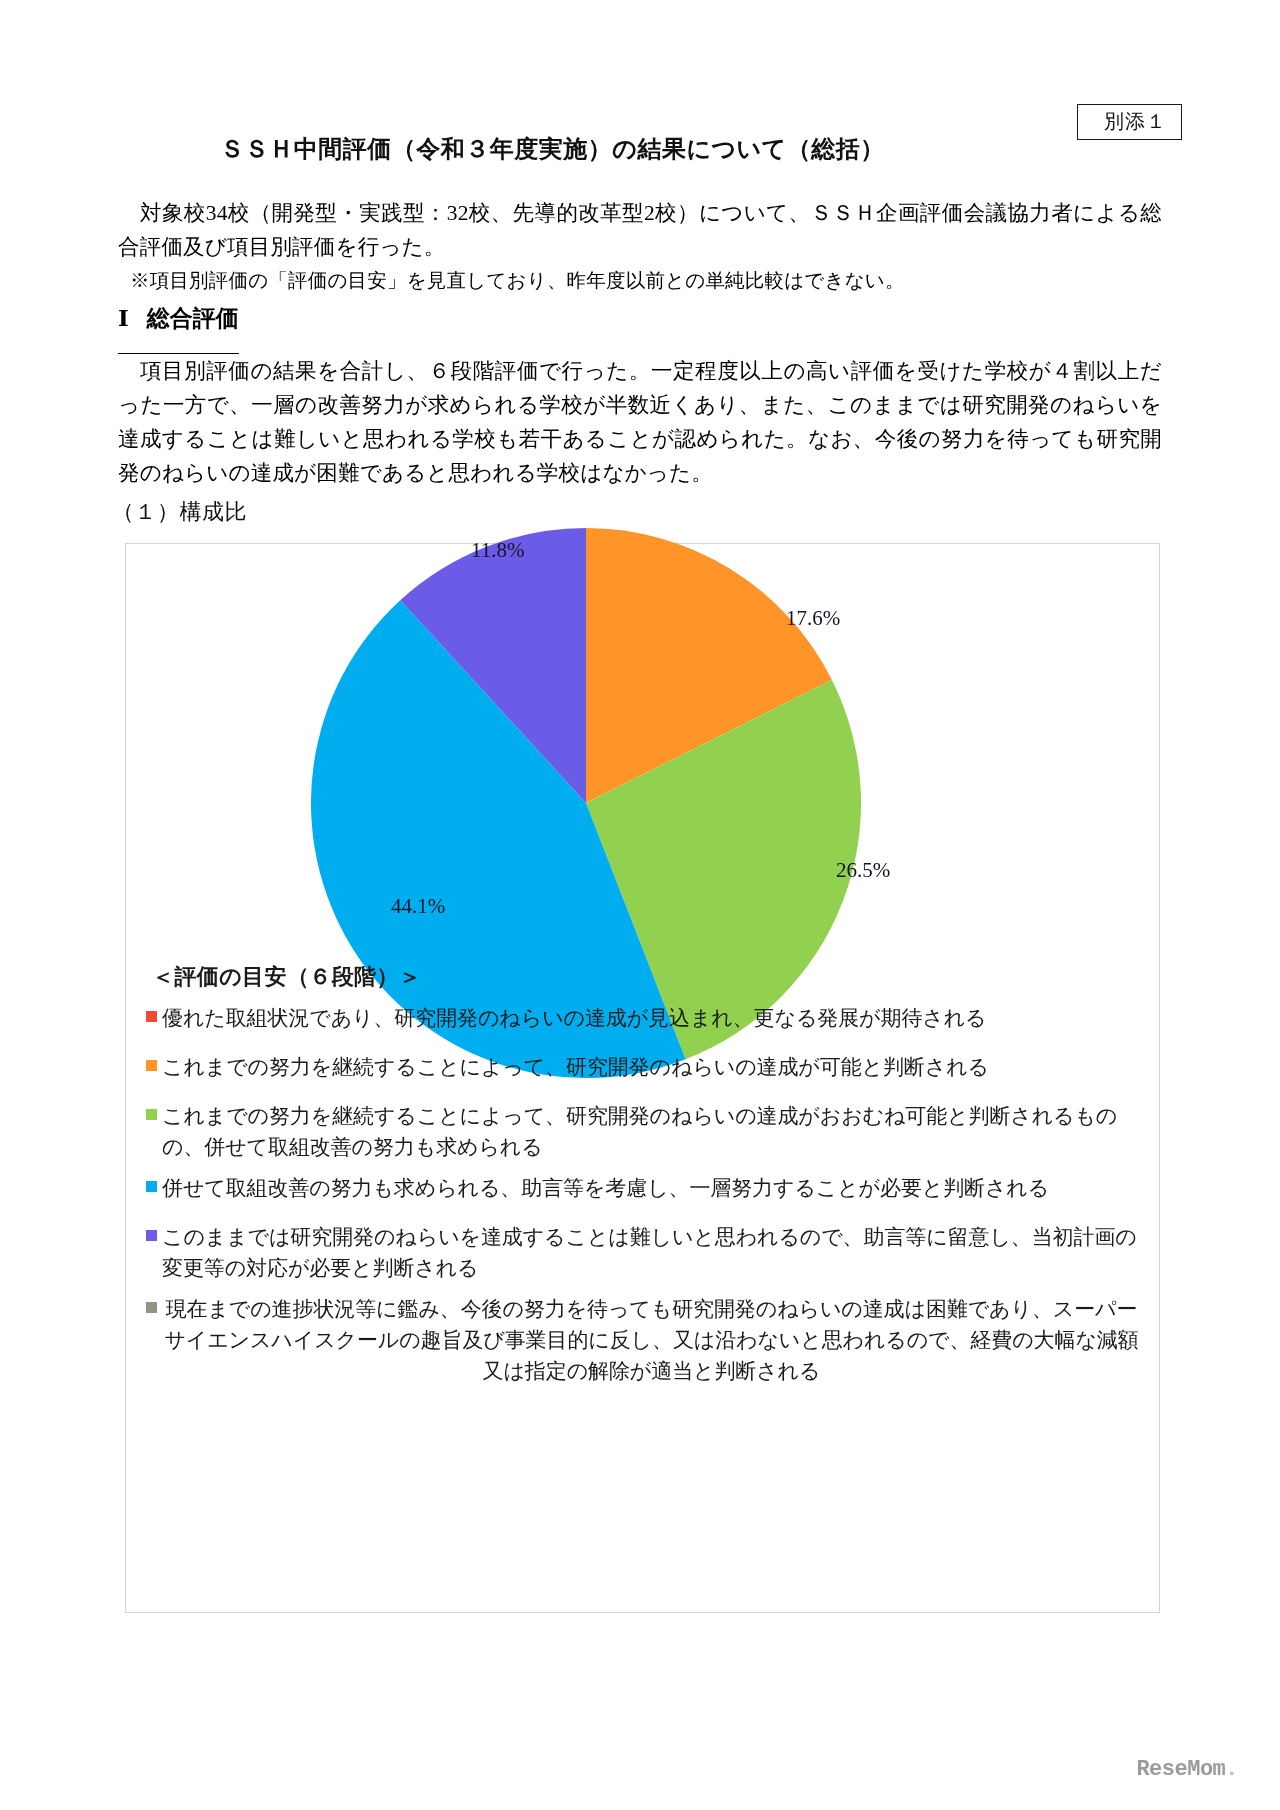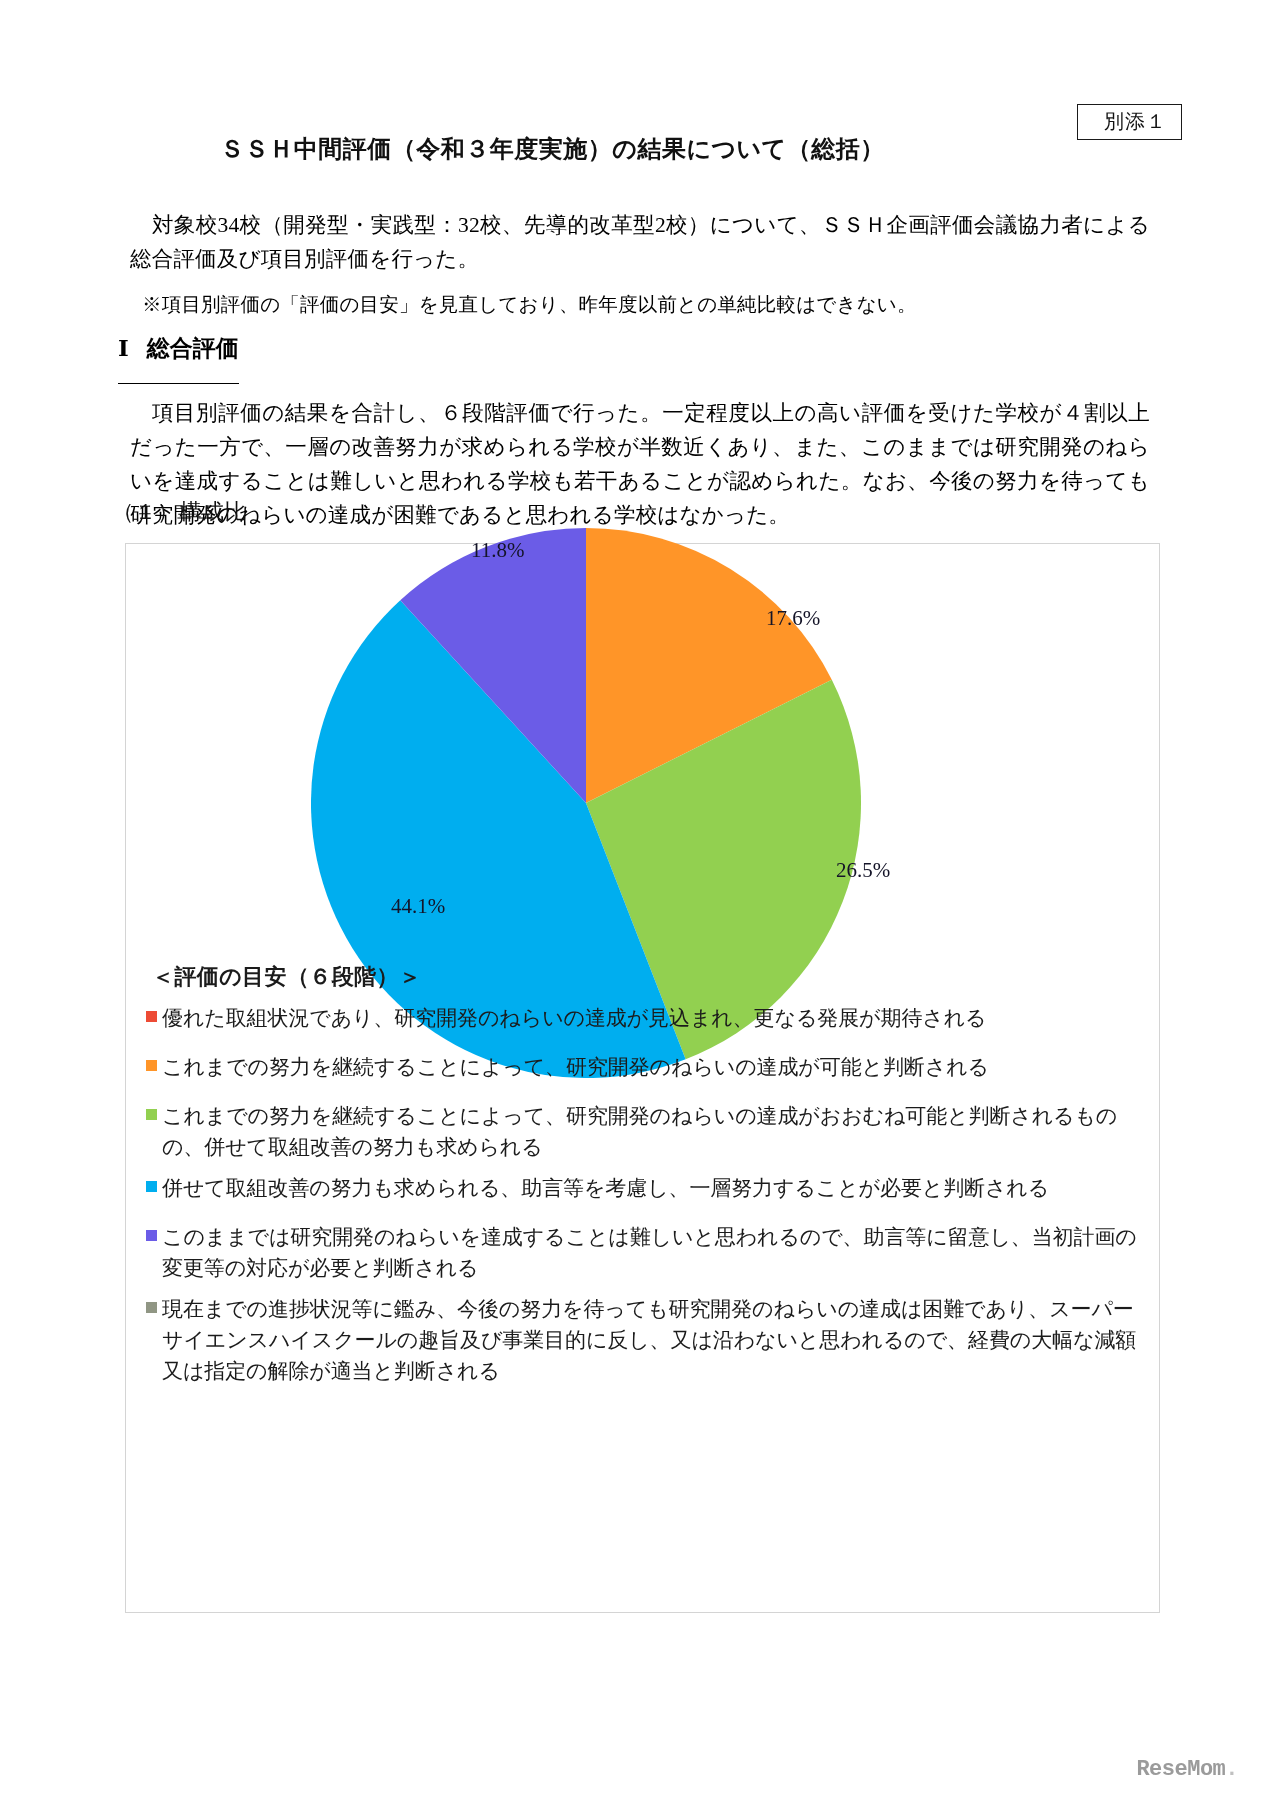--- a/index.html
+++ b/index.html
@@ -58,21 +58,21 @@
     position: absolute;
     left: 118px;
     top: 196px;
     width: 1044px;
   }
   .para {
     font-size: 21.5px;
     line-height: 34px;
     letter-spacing: 0.2px;
     text-align: justify;
-    margin: 12px;
+    margin: 0;
   }
   .para.indent { text-indent: 22px; }
   .para.note {
     text-indent: 12px;
     font-size: 19.5px;
     line-height: 33px;
   }
 
   .section-heading {
     margin: 6px 0 0 0;
@@ -123,21 +123,21 @@
     width: 550px;
     height: 550px;
   }
   .slice-label {
     position: absolute;
     font-size: 21px;
     font-family: "Liberation Serif", "DejaVu Serif", serif;
     color: #141428;
     white-space: nowrap;
   }
-  .lbl-orange { left: 640px; top:  62px; }
+  .lbl-orange { left: 660px; top:  62px; }
   .lbl-green  { left: 710px; top: 314px; }
   .lbl-cyan   { left: 265px; top: 350px; }
   .lbl-purple { left: 345px; top:  -6px; }
 
   
   .legend {
     position: absolute;
     left: 20px;
     top: 418px;
     width: 995px;
@@ -148,21 +148,21 @@
     font-family: Liberation Sans, sans-serif;
     color: #1b1b1b;
     margin-left: 6px;
     letter-spacing: 0.4px;
   }
   .legend-item {
     display: flex;
     align-items: flex-start;
     margin-top: 18px;
   }
-  .legend-item.tight { margin-top: 10px; }
+  .legend-item.tight { margin-top: 10px; text-align: center; }
   .legend-swatch {
     flex: 0 0 auto;
     width: 11px;
     height: 11px;
     margin-top: 9px;
     margin-right: 5px;
   }
   .legend-text {
     font-size: 21px;
     line-height: 31px;

